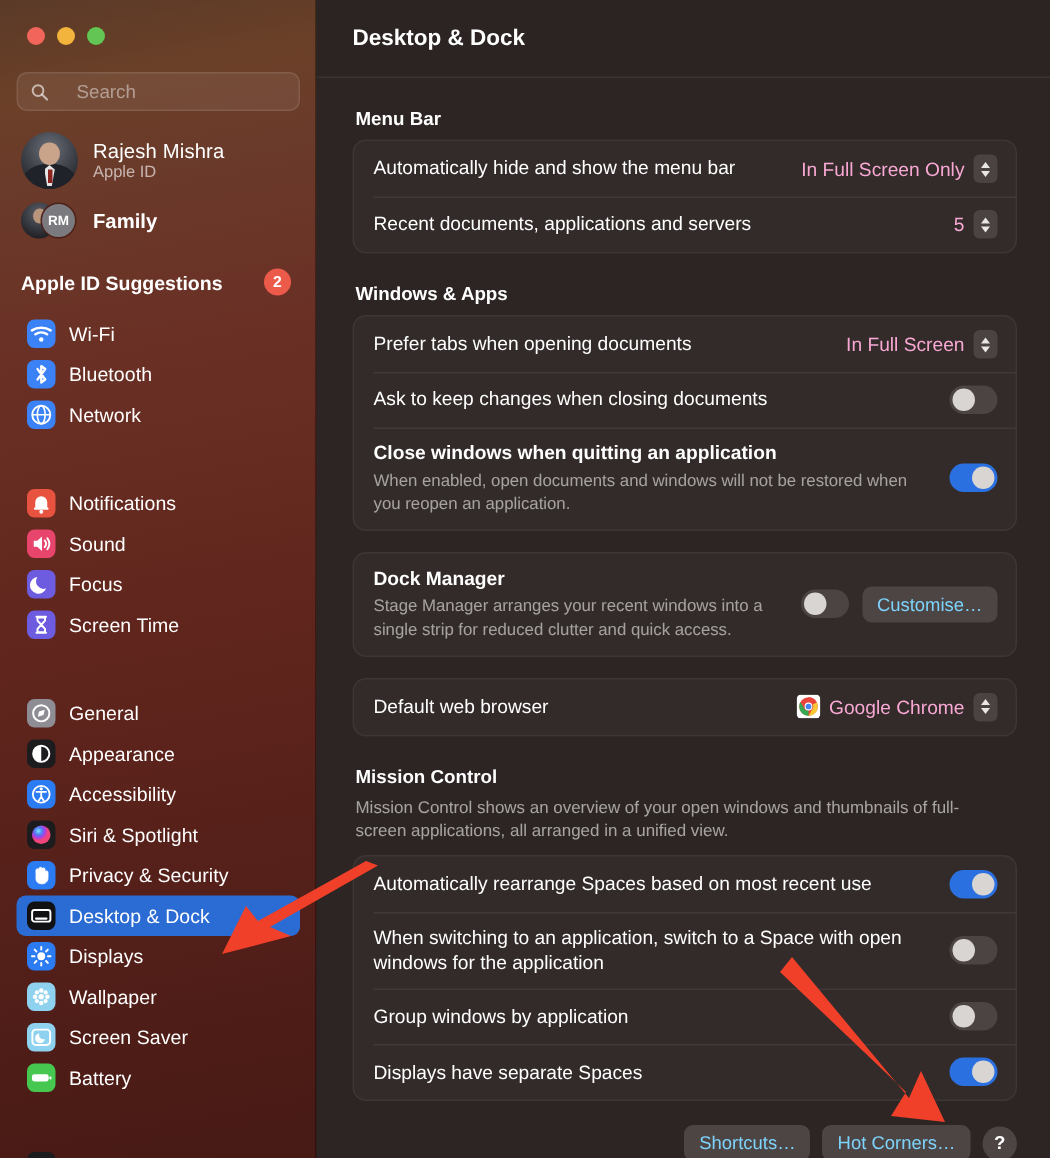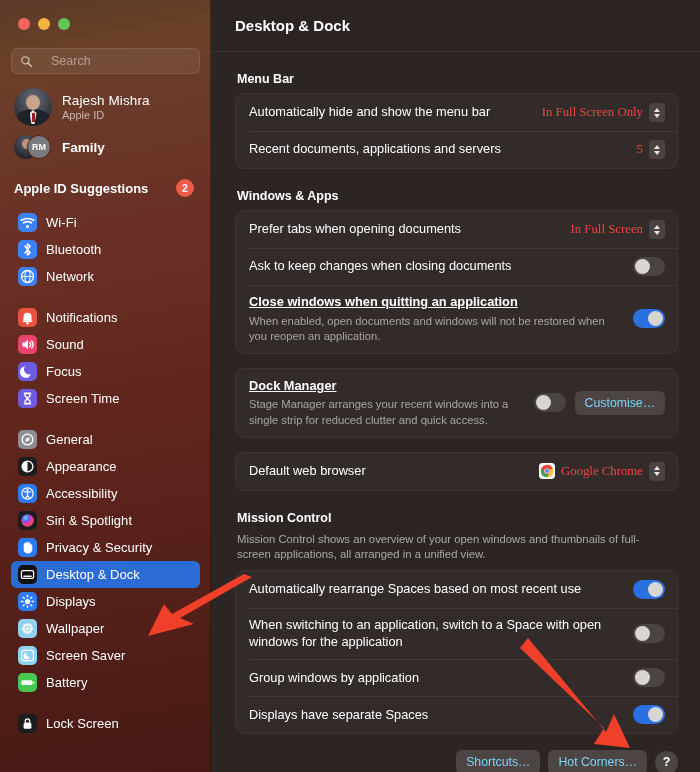--- a/index.html
+++ b/index.html
@@ -65,21 +65,21 @@
         background:#7b7b7f; color:#fff; font-size:9px; font-weight:700; display:flex; align-items:center; justify-content:center;
         border:1.5px solid #4d2119; }
   .family .lbl { color:#fff; font-size:13.5px; font-weight:600; }
 
   .suggest-row { display:flex; align-items:center; justify-content:space-between; margin-top:20px; padding:0 6px 0 3px; }
   .suggest-row .t { color:#fff; font-size:13px; font-weight:700; }
   .badge { background:#ec5a4a; color:#fff; font-size:10.5px; font-weight:700;
            min-width:18px; height:18px; border-radius:9px; display:flex; align-items:center; justify-content:center; padding:0 5px; }
 
   .nav-group { margin-top: 12px; }
-  .nav-group.gap { margin-top: 14px; }
+  .nav-group.gap { margin-top: 32px; }
   .nav-item {
     display:flex; align-items:center; gap:9px; height:27px; border-radius:6px;
     padding:0 7px; cursor:default;
   }
   .nav-item.selected { background:#2b6cd4; }
   .nav-item .lbl { color:#fff; font-size:13px; font-weight:500; letter-spacing:.05px; white-space:nowrap; }
   .ic { width:19px; height:19px; border-radius:5px; flex:0 0 19px; display:flex; align-items:center; justify-content:center; overflow:hidden; }
 
   
   .main { flex:1; height:772px; background:#2c2523; position:relative; overflow:hidden; }
@@ -92,27 +92,27 @@
 
   .sec-title { color:#fff; font-size:12.5px; font-weight:700; padding: 6px 0 7px 2px; }
   .sec-desc { color:rgba(255,255,255,0.58); font-size:11.3px; line-height:1.35; padding: 0 10px 8px 2px; }
 
   .card { background:#322b29; border:1px solid rgba(255,255,255,0.055); border-radius:9px; margin-bottom:14px; }
   .row { display:flex; align-items:center; justify-content:space-between; padding: 9px 12px 9px 13px; gap:10px; position:relative; }
   .row + .row::before {
     content:""; position:absolute; left:13px; right:0; top:0; height:1px; background:rgba(255,255,255,0.07);
   }
   .row .label { color:#fff; font-size:12.8px; font-weight:500; line-height:1.3; }
-  .row .label.b { font-weight:600;text-decoration:underline; }
+  .row .label.b { font-weight:600; }
   .row .desc { color:rgba(255,255,255,0.56); font-size:11.2px; line-height:1.35; margin-top:3px; padding-right:14px; }
   .row .left { flex:1; min-width:0; }
   .row .right { display:flex; align-items:center; gap:9px; flex:0 0 auto; }
 
   .popup { display:flex; align-items:center; gap:6px; }
-  .popup .val { color:#ef4444; font-size:12.8px; font-weight:500; white-space:nowrap;font-family:Liberation Serif, serif; }
+  .popup .val { color:#f9a8d4; font-size:12.8px; font-weight:500; white-space:nowrap; }
   .chev {
     width:16px; height:19px; border-radius:4px; background:#4b4341;
     display:flex; flex-direction:column; align-items:center; justify-content:center; gap:2px; flex:0 0 16px;
   }
   .chev i { display:block; width:0;height:0;border-left:3.4px solid transparent;border-right:3.4px solid transparent; }
   .chev i.up { border-bottom:4px solid #e9e6e5; }
   .chev i.dn { border-top:4px solid #e9e6e5; }
 
   .toggle { width:32px; height:19px; border-radius:10px; position:relative; flex:0 0 32px; background:#4c4442; }
   .toggle.on { background:#2b70e0; }

